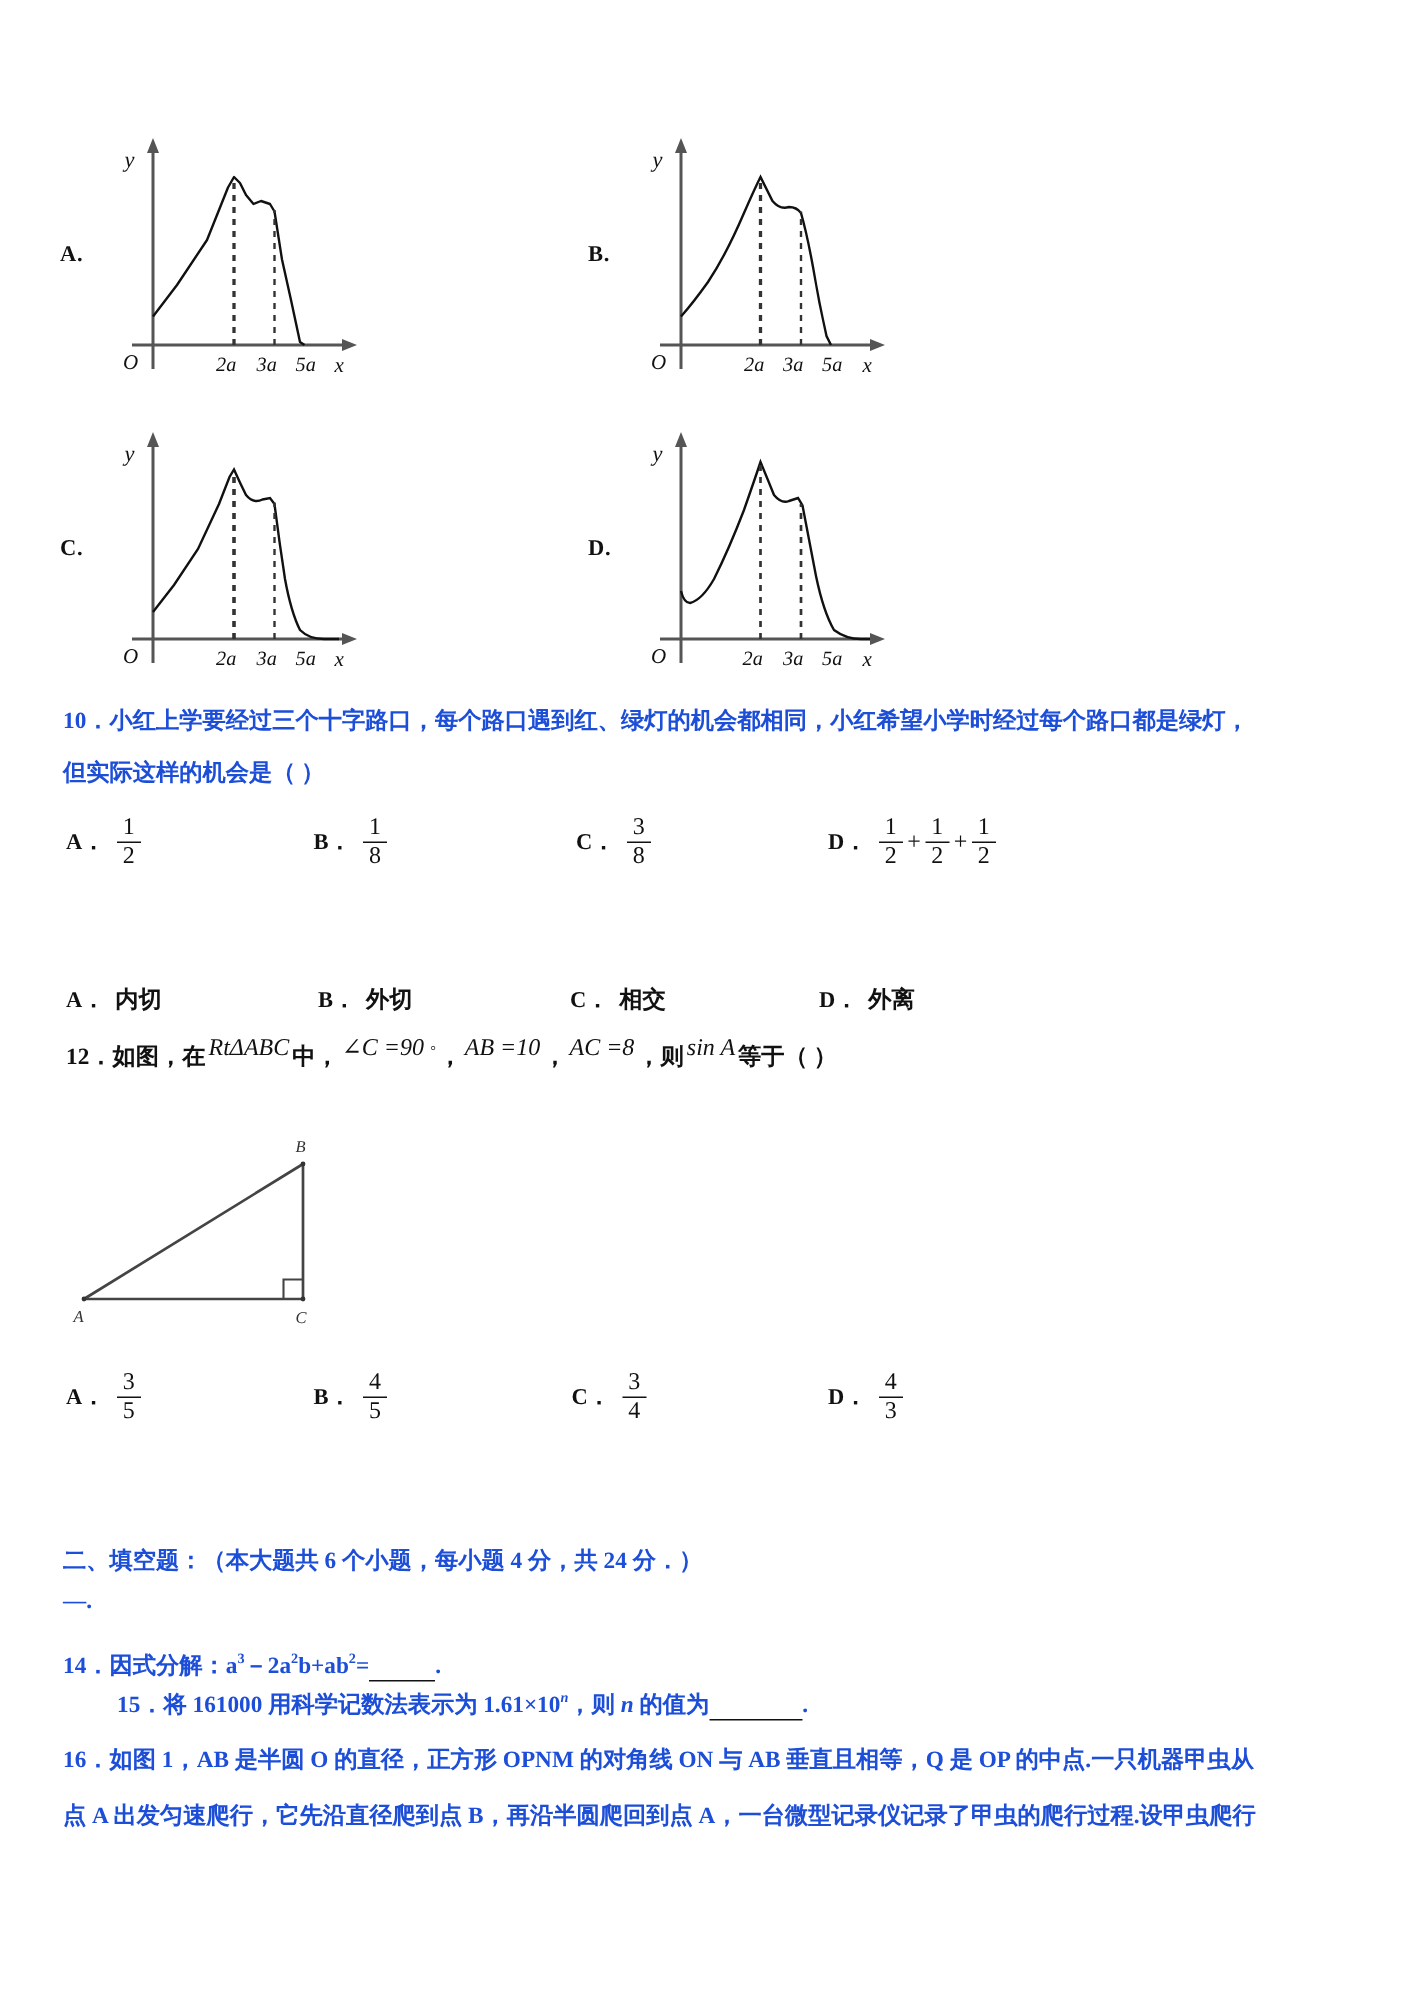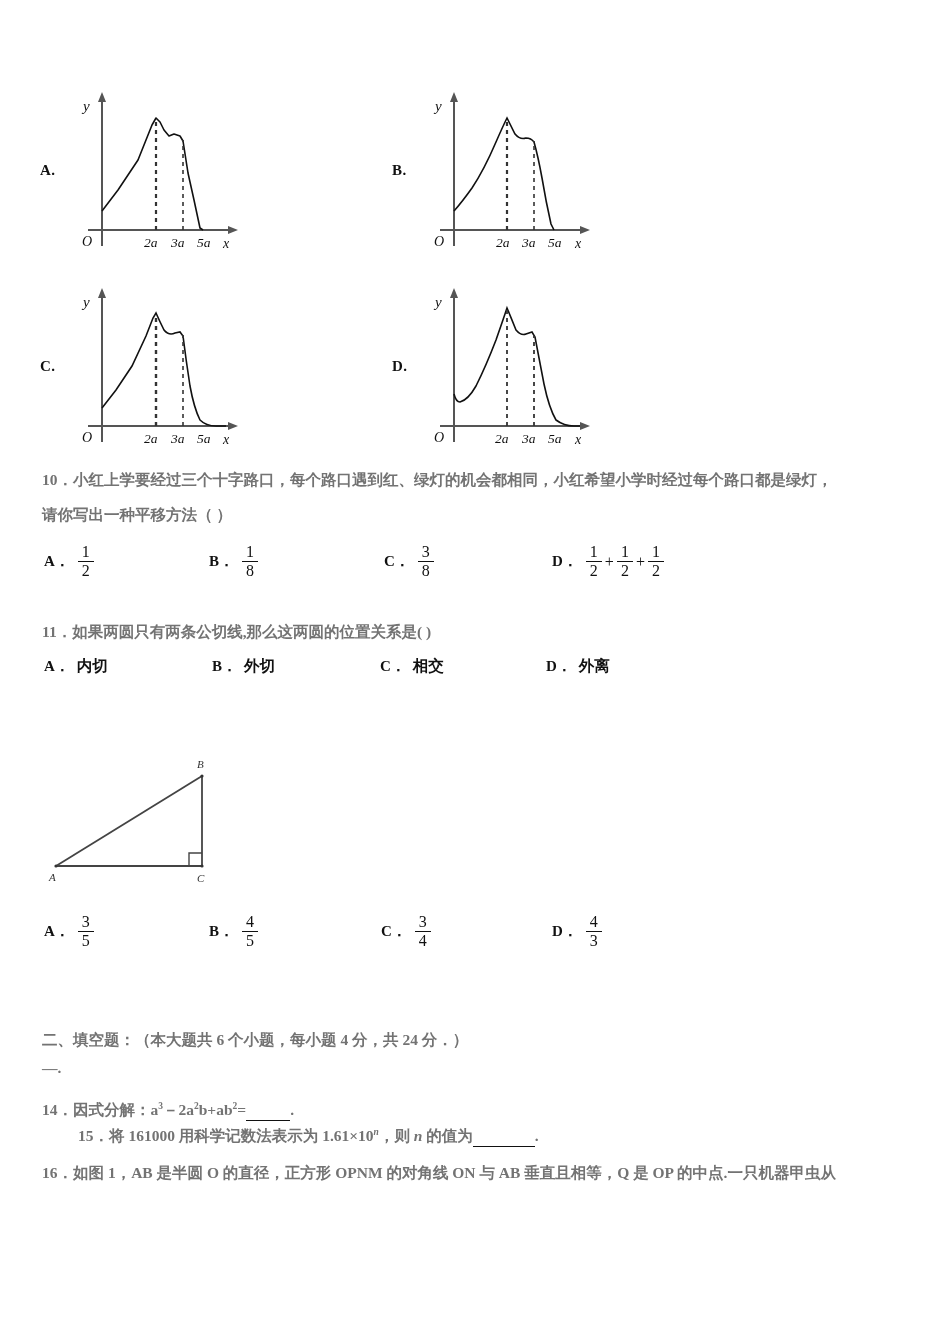--- a/index.html
+++ b/index.html
@@ -55,21 +55,21 @@
     position: absolute;
     left: 28px;
     top: 0px;
   }
 
   
   .qline {
     position: absolute;
     font-family: "Liberation Serif", "DejaVu Serif", serif;
     font-size: 15.5px;
-    color: #737373;
+    color: #1d4ed8;
     white-space: nowrap;
     font-weight: bold;
   }
   .qline.cn { font-weight: bold; }
 
   .choice-row {
     position: absolute;
     left: 44px;
     width: 880px;
     height: 46px;
@@ -257,21 +257,21 @@
         <text x="16" y="168" font-family="Liberation Serif, serif" font-size="14" font-style="italic" fill="#111">O</text>
         <text x="77" y="169" font-family="Liberation Serif, serif" font-size="13.5" font-style="italic" fill="#111">2a</text>
         <text x="104" y="169" font-family="Liberation Serif, serif" font-size="13.5" font-style="italic" fill="#111">3a</text>
         <text x="130" y="169" font-family="Liberation Serif, serif" font-size="13.5" font-style="italic" fill="#111">5a</text>
         <text x="157" y="170" font-family="Liberation Serif, serif" font-size="14" font-style="italic" fill="#111">x</text>
       </svg>
     </div>
   </div>
 
   <div class="qline cn" style="left:42px; top:470px;">10．小红上学要经过三个十字路口，每个路口遇到红、绿灯的机会都相同，小红希望小学时经过每个路口都是绿灯，</div>
-  <div class="qline cn" style="left:42px; top:505px;">请你写出一种平移方法（  ）</div>
+  <div class="qline cn" style="left:42px; top:505px;">但实际这样的机会是（  ）</div>
 
   <div class="choice-row" style="top:544px;">
     <div class="choice" style="left:0px; top:0px;">
       <span class="lab">A．</span>
       <span class="body">
         <span class="frac">
           <span class="num">1</span>
           <span class="den">2</span>
         </span>
       </span>
@@ -308,41 +308,43 @@
         </span>
         <span class="plus">+</span>
         <span class="frac">
           <span class="num">1</span>
           <span class="den">2</span>
         </span>
       </span>
     </div>
   </div>
 
-  <div class="qline cn" style="left:42px; top:622px;">11．如果两圆只有两条公切线,那么这两圆的位置关系是(    )</div>
 
   <div class="choice-row" style="top:656px;">
     <div class="choice" style="left:0px; top:0px;">
       <span class="lab">A．</span>
       <span class="plain">内切</span>
     </div>
     <div class="choice" style="left:168px; top:0px;">
       <span class="lab">B．</span>
       <span class="plain">外切</span>
     </div>
     <div class="choice" style="left:336px; top:0px;">
       <span class="lab">C．</span>
       <span class="plain">相交</span>
     </div>
     <div class="choice" style="left:502px; top:0px;">
       <span class="lab">D．</span>
       <span class="plain">外离</span>
     </div>
   </div>
 
+  <div class="q12">
+    <span>12．如图，在</span><span class="mathrun">RtΔABC</span><span>中，</span><span class="mathrun">∠C =90</span><span class="mathrun deg">°</span><span>，</span><span class="mathrun">AB =10</span><span>，</span><span class="mathrun">AC =8</span><span>，则</span><span class="mathrun">sin A</span><span>等于（ ）</span>
+  </div>
 
   <div class="tri-fig">
     <svg width="225" height="150" viewBox="0 0 225 150">
 
       <line x1="22" y1="118" x2="168" y2="118" stroke="#444" stroke-width="1.8"></line>
       <line x1="168" y1="118" x2="168" y2="28" stroke="#444" stroke-width="1.8"></line>
       <line x1="22" y1="118" x2="168" y2="28" stroke="#444" stroke-width="1.8"></line>
 
       <polyline points="155,118 155,105 168,105" fill="none" stroke="#444" stroke-width="1.4"></polyline>
 
@@ -400,14 +402,15 @@
 
   <div class="qline cn" style="left:42px; top:1090px;margin-top:10px;">
     <span>14．因式分解：a</span><span class="sup">3</span><span>－2a</span><span class="sup">2</span><span>b+ab</span><span class="sup">2</span><span>=</span><span class="blank" style="width:44px;height:14px;"></span><span>.</span>
   </div>
 
   <div class="qline cn" style="left:42px; top:1126px;margin-left:36px;">
     <span>15．将 161000 用科学记数法表示为 1.61×10</span><span class="sup ital">n</span><span>，则 </span><span class="ital">n</span><span> 的值为</span><span class="blank" style="width:62px;height:14px;"></span><span>.</span>
   </div>
 
   <div class="qline cn" style="left:42px; top:1163px;text-align:center;">16．如图 1，AB 是半圆 O 的直径，正方形 OPNM 的对角线 ON 与 AB 垂直且相等，Q 是 OP 的中点.一只机器甲虫从</div>
+  <div class="qline cn" style="left:42px; top:1200px;">点 A 出发匀速爬行，它先沿直径爬到点 B，再沿半圆爬回到点 A，一台微型记录仪记录了甲虫的爬行过程.设甲虫爬行</div>
 
 </div>
 
 </body></html>

